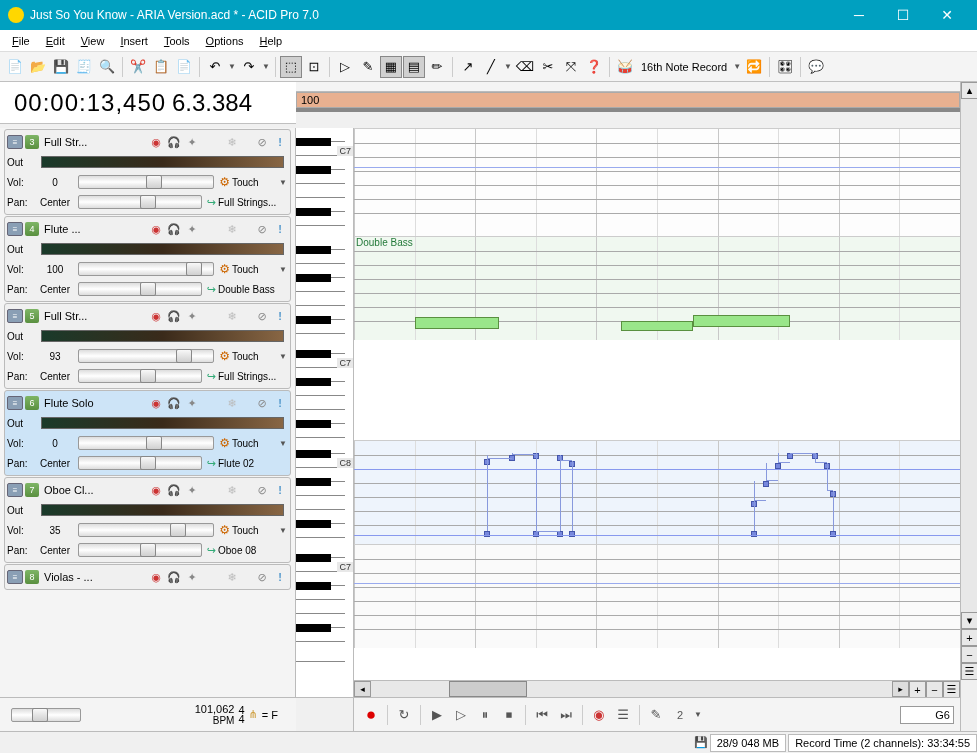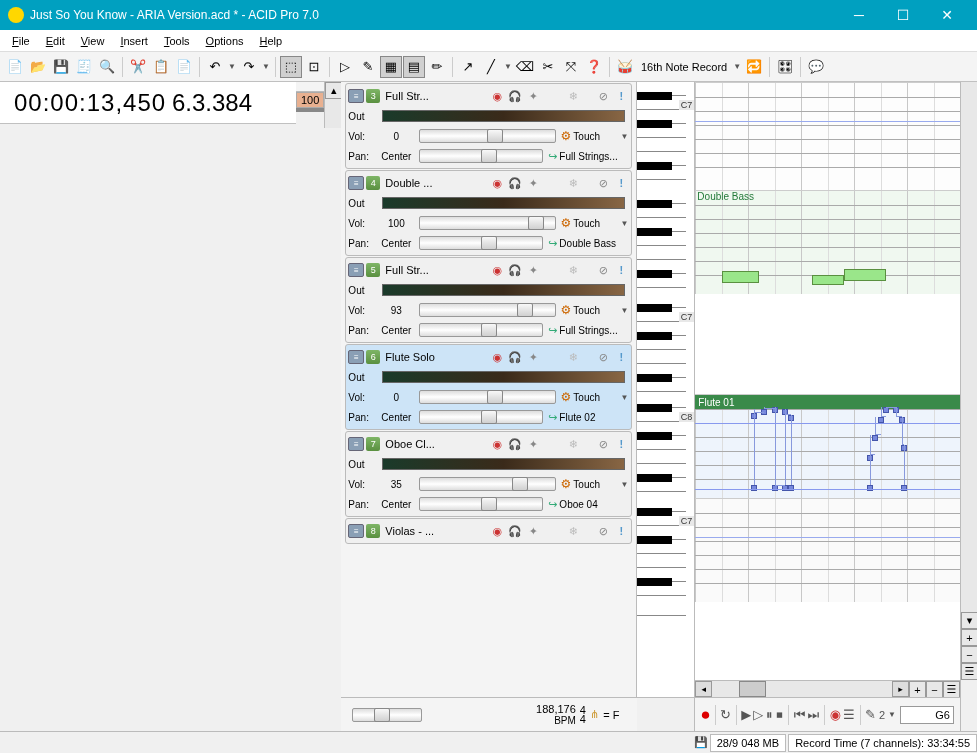--- a/index.html
+++ b/index.html
@@ -10,21 +10,21 @@
 .titlebar .winbtn{width:44px;height:30px;display:flex;align-items:center;justify-content:center;color:#fff;font-size:14px}
 .menubar{background:#fff;height:22px;display:flex;align-items:center;padding:0 4px;border-bottom:1px solid #ddd}
 .menubar .mi{padding:2px 8px;cursor:default}
 .menubar .mi u{text-decoration:underline}
 .toolbar{background:#f4f4f4;height:30px;display:flex;align-items:center;padding:0 4px;border-bottom:1px solid #c0c0c0;gap:1px}
 .tbtn{width:22px;height:22px;display:flex;align-items:center;justify-content:center;border:1px solid transparent;font-size:13px}
 .tbtn.pressed{border:1px solid #888;background:#d0d0d0}
 .tsep{width:1px;height:20px;background:#ccc;margin:0 3px}
 .tlabel{padding:0 4px}
 .dropdown-arrow{width:10px;display:flex;align-items:center;justify-content:center;font-size:8px;color:#555}
-.body-area{flex:1;display:flex;flex-direction:row;overflow:hidden}
+.body-area{flex:1;display:flex;flex-direction:column;overflow:hidden}
 .timedisp{background:#fff;height:42px;display:flex;align-items:center;padding:0 14px;border-bottom:1px solid #c0c0c0}
 .timedisp .tc{font-size:24px;font-family:Arial;letter-spacing:1px}
 .timedisp .pos{font-size:24px;font-family:Arial;margin-left:auto;margin-right:30px}
 .main{flex:1;display:flex;overflow:hidden;background:#f4f4f4}
 .trackpanel{width:296px;display:flex;flex-direction:column;overflow:hidden}
 .tracks{flex:1;overflow-y:auto;overflow-x:hidden;background:#f4f4f4;border-right:1px solid #bbb}
 .track{border:1px solid #bbb;border-radius:3px;margin:1px 4px;background:#f0f0f0;padding:2px}
 .track.sel{background:#cde4f7}
 .trow{display:flex;align-items:center;height:20px;gap:2px}
 .tnum{background:linear-gradient(to bottom,#7eb566,#5a9040);color:#fff;width:14px;height:14px;font-size:9px;display:flex;align-items:center;justify-content:center;border-radius:2px}
@@ -197,21 +197,21 @@
                 <div class="thumb" style="left:50%"></div>
               </div>
       <span style="color:#3a7;font-size:11px">↪</span>
       <span style="font-size:10px;width:70px;overflow:hidden;white-space:nowrap;text-overflow:ellipsis">Full Strings...</span>
     </div>
           </div>
           <div class="track">
             <div class="trow">
     <span class="ticon">≡</span>
     <span class="tnum">4</span>
-    <span class="tname">Double ...</span>
+    <span class="tname">Flute ...</span>
     <span class="tbico" style="color:#c33">◉</span>
     <span class="tbico" style="color:#59b">🎧</span>
     <span class="tbico" style="color:#888">✦</span>
     <span style="width:20px"></span>
     <span class="tbico" style="color:#bbb">❄</span>
     <span style="width:10px"></span>
     <span class="tbico" style="color:#888">⊘</span>
     <span class="tbico" style="color:#59c;font-weight:bold">!</span>
   </div>
             <div class="trow">
@@ -342,21 +342,21 @@
       <span class="autoval">Touch</span>
       <span class="dropdown-arrow">▼</span>
     </div>
     <div class="trow">
       <span class="tlabl">Pan:</span>
       <span class="tval">Center</span>
       <div class="slider">
                 <div class="thumb" style="left:50%"></div>
               </div>
       <span style="color:#3a7;font-size:11px">↪</span>
-      <span style="font-size:10px;width:70px;overflow:hidden;white-space:nowrap;text-overflow:ellipsis">Oboe 04</span>
+      <span style="font-size:10px;width:70px;overflow:hidden;white-space:nowrap;text-overflow:ellipsis">Oboe 08</span>
     </div>
           </div>
           <div class="track">
             <div class="trow">
     <span class="ticon">≡</span>
     <span class="tnum">8</span>
     <span class="tname">Violas - ...</span>
     <span class="tbico" style="color:#c33">◉</span>
     <span class="tbico" style="color:#59b">🎧</span>
     <span class="tbico" style="color:#888">✦</span>
@@ -367,21 +367,21 @@
     <span class="tbico" style="color:#59c;font-weight:bold">!</span>
   </div>
           </div>
         </div>
     <div class="left-bottom">
       <div class="slider" style="width:70px;flex:none">
             <div class="thumb" style="left:30%"></div>
           </div>
       <div class="bpm-area">
         <div style="text-align:right">
-          <div style="font-size:11px">188,176</div>
+          <div style="font-size:11px">101,062</div>
           <div style="font-size:10px">BPM</div>
         </div>
         <div class="timesig">
           <span>4</span>
               <span>4</span>
         </div>
         <span style="color:#cc9933">⋔</span>
         <span>= F</span>
       </div>
     </div>
@@ -501,21 +501,20 @@
             <div class="vgrid" style="left: 60%; border-color: rgb(200, 200, 200);"></div>
             <div class="vgrid" style="left: 70%;"></div>
             <div class="vgrid" style="left: 80%; border-color: rgb(200, 200, 200);"></div>
             <div class="vgrid" style="left: 90%;"></div>
             <div class="hsline" style="top: 14px;"></div>
             <div class="hsline" style="top: 28px;"></div>
             <div class="hsline" style="top: 42px;"></div>
             <div class="hsline" style="top: 56px;"></div>
             <div class="hsline" style="top: 70px;"></div>
             <div class="hsline" style="top: 84px;"></div>
-            <div class="lane-head" style="background: rgb(58, 138, 74);">Flute 01</div>
             <div class="envpt" style="left: calc(22% - 3px); top: 90px;"></div>
             <div class="envpt" style="left: calc(22% - 3px); top: 18px;"></div>
             <div class="envline" style="left: 22%; width: 0%; top: 18px; height: 72px; background: none; border-left: 1px solid rgb(136, 153, 221); border-bottom: 1px solid rgb(136, 153, 221);"></div>
             <div class="envpt" style="left: calc(26% - 3px); top: 14px;"></div>
             <div class="envline" style="left: 22%; width: 4%; top: 14px; height: 4px; background: none; border-left: 1px solid rgb(136, 153, 221); border-bottom: 1px solid rgb(136, 153, 221);"></div>
             <div class="envpt" style="left: calc(30% - 3px); top: 12px;"></div>
             <div class="envline" style="left: 26%; width: 4%; top: 12px; height: 2px; background: none; border-left: 1px solid rgb(136, 153, 221); border-bottom: 1px solid rgb(136, 153, 221);"></div>
             <div class="envpt" style="left: calc(30% - 3px); top: 90px;"></div>
             <div class="envline" style="left: 30%; width: 0%; top: 12px; height: 78px; background: none; border-left: 1px solid rgb(136, 153, 221); border-bottom: 1px solid rgb(136, 153, 221);"></div>
             <div class="envpt" style="left: calc(34% - 3px); top: 90px;"></div>
@@ -611,14 +610,14 @@
     <div style="height:51px"></div>
   </div>
 </div>
 
 </div>
 
 <div class="statusbar">
   <div class="spacer"></div>
   <span>💾</span>
   <div class="cell">28/9 048 MB</div>
-  <div class="cell">Record Time (7 channels): 33:34:55</div>
+  <div class="cell">Record Time (2 channels): 33:34:55</div>
 </div>
 
 </body></html>

